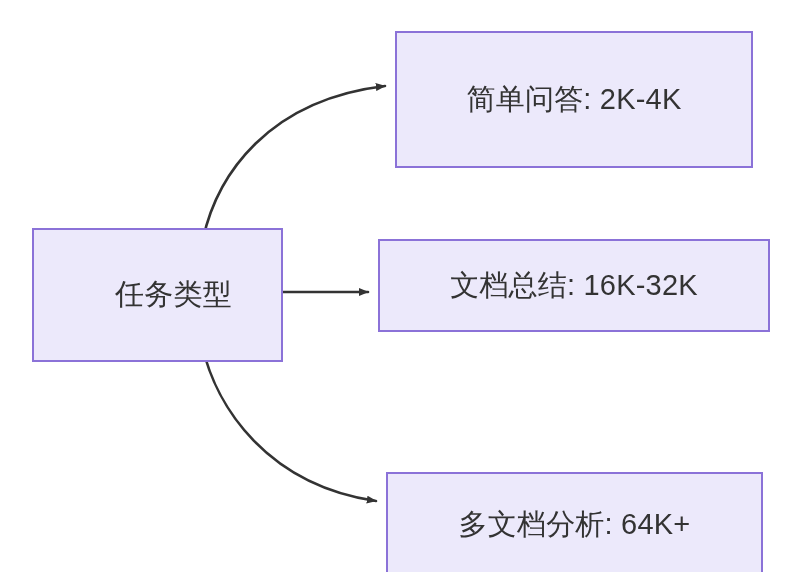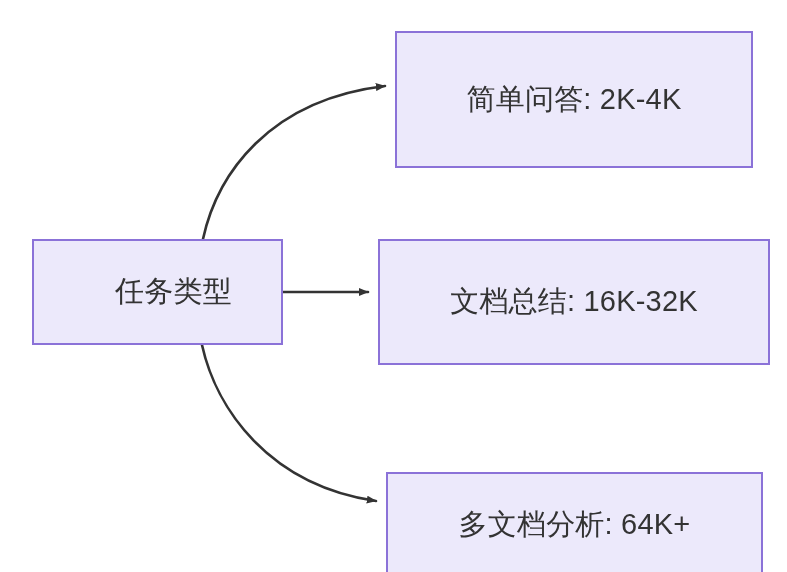--- a/index.html
+++ b/index.html
@@ -40,36 +40,36 @@
     color: #333333;
     font-family: "Liberation Sans", "DejaVu Sans", sans-serif;
     font-size: 29px;
     line-height: 1.15;
     letter-spacing: 0.2px;
     white-space: nowrap;
     text-align: center;
   }
   #node-root {
     left: 32px;
-    top: 239px;
+    top: 228px;
     width: 251px;
-    height: 106px;
+    height: 134px;
     padding-left: 32px;
   }
   #node-simple-qa {
     left: 395px;
     top: 31px;
     width: 358px;
     height: 137px;
   }
   #node-doc-summary {
     left: 378px;
     top: 239px;
     width: 392px;
-    height: 126px;
+    height: 93px;
   }
   #node-multi-doc {
     left: 386px;
     top: 472px;
     width: 377px;
     height: 105px;
   }
 </style>
 </head>
 <body>

